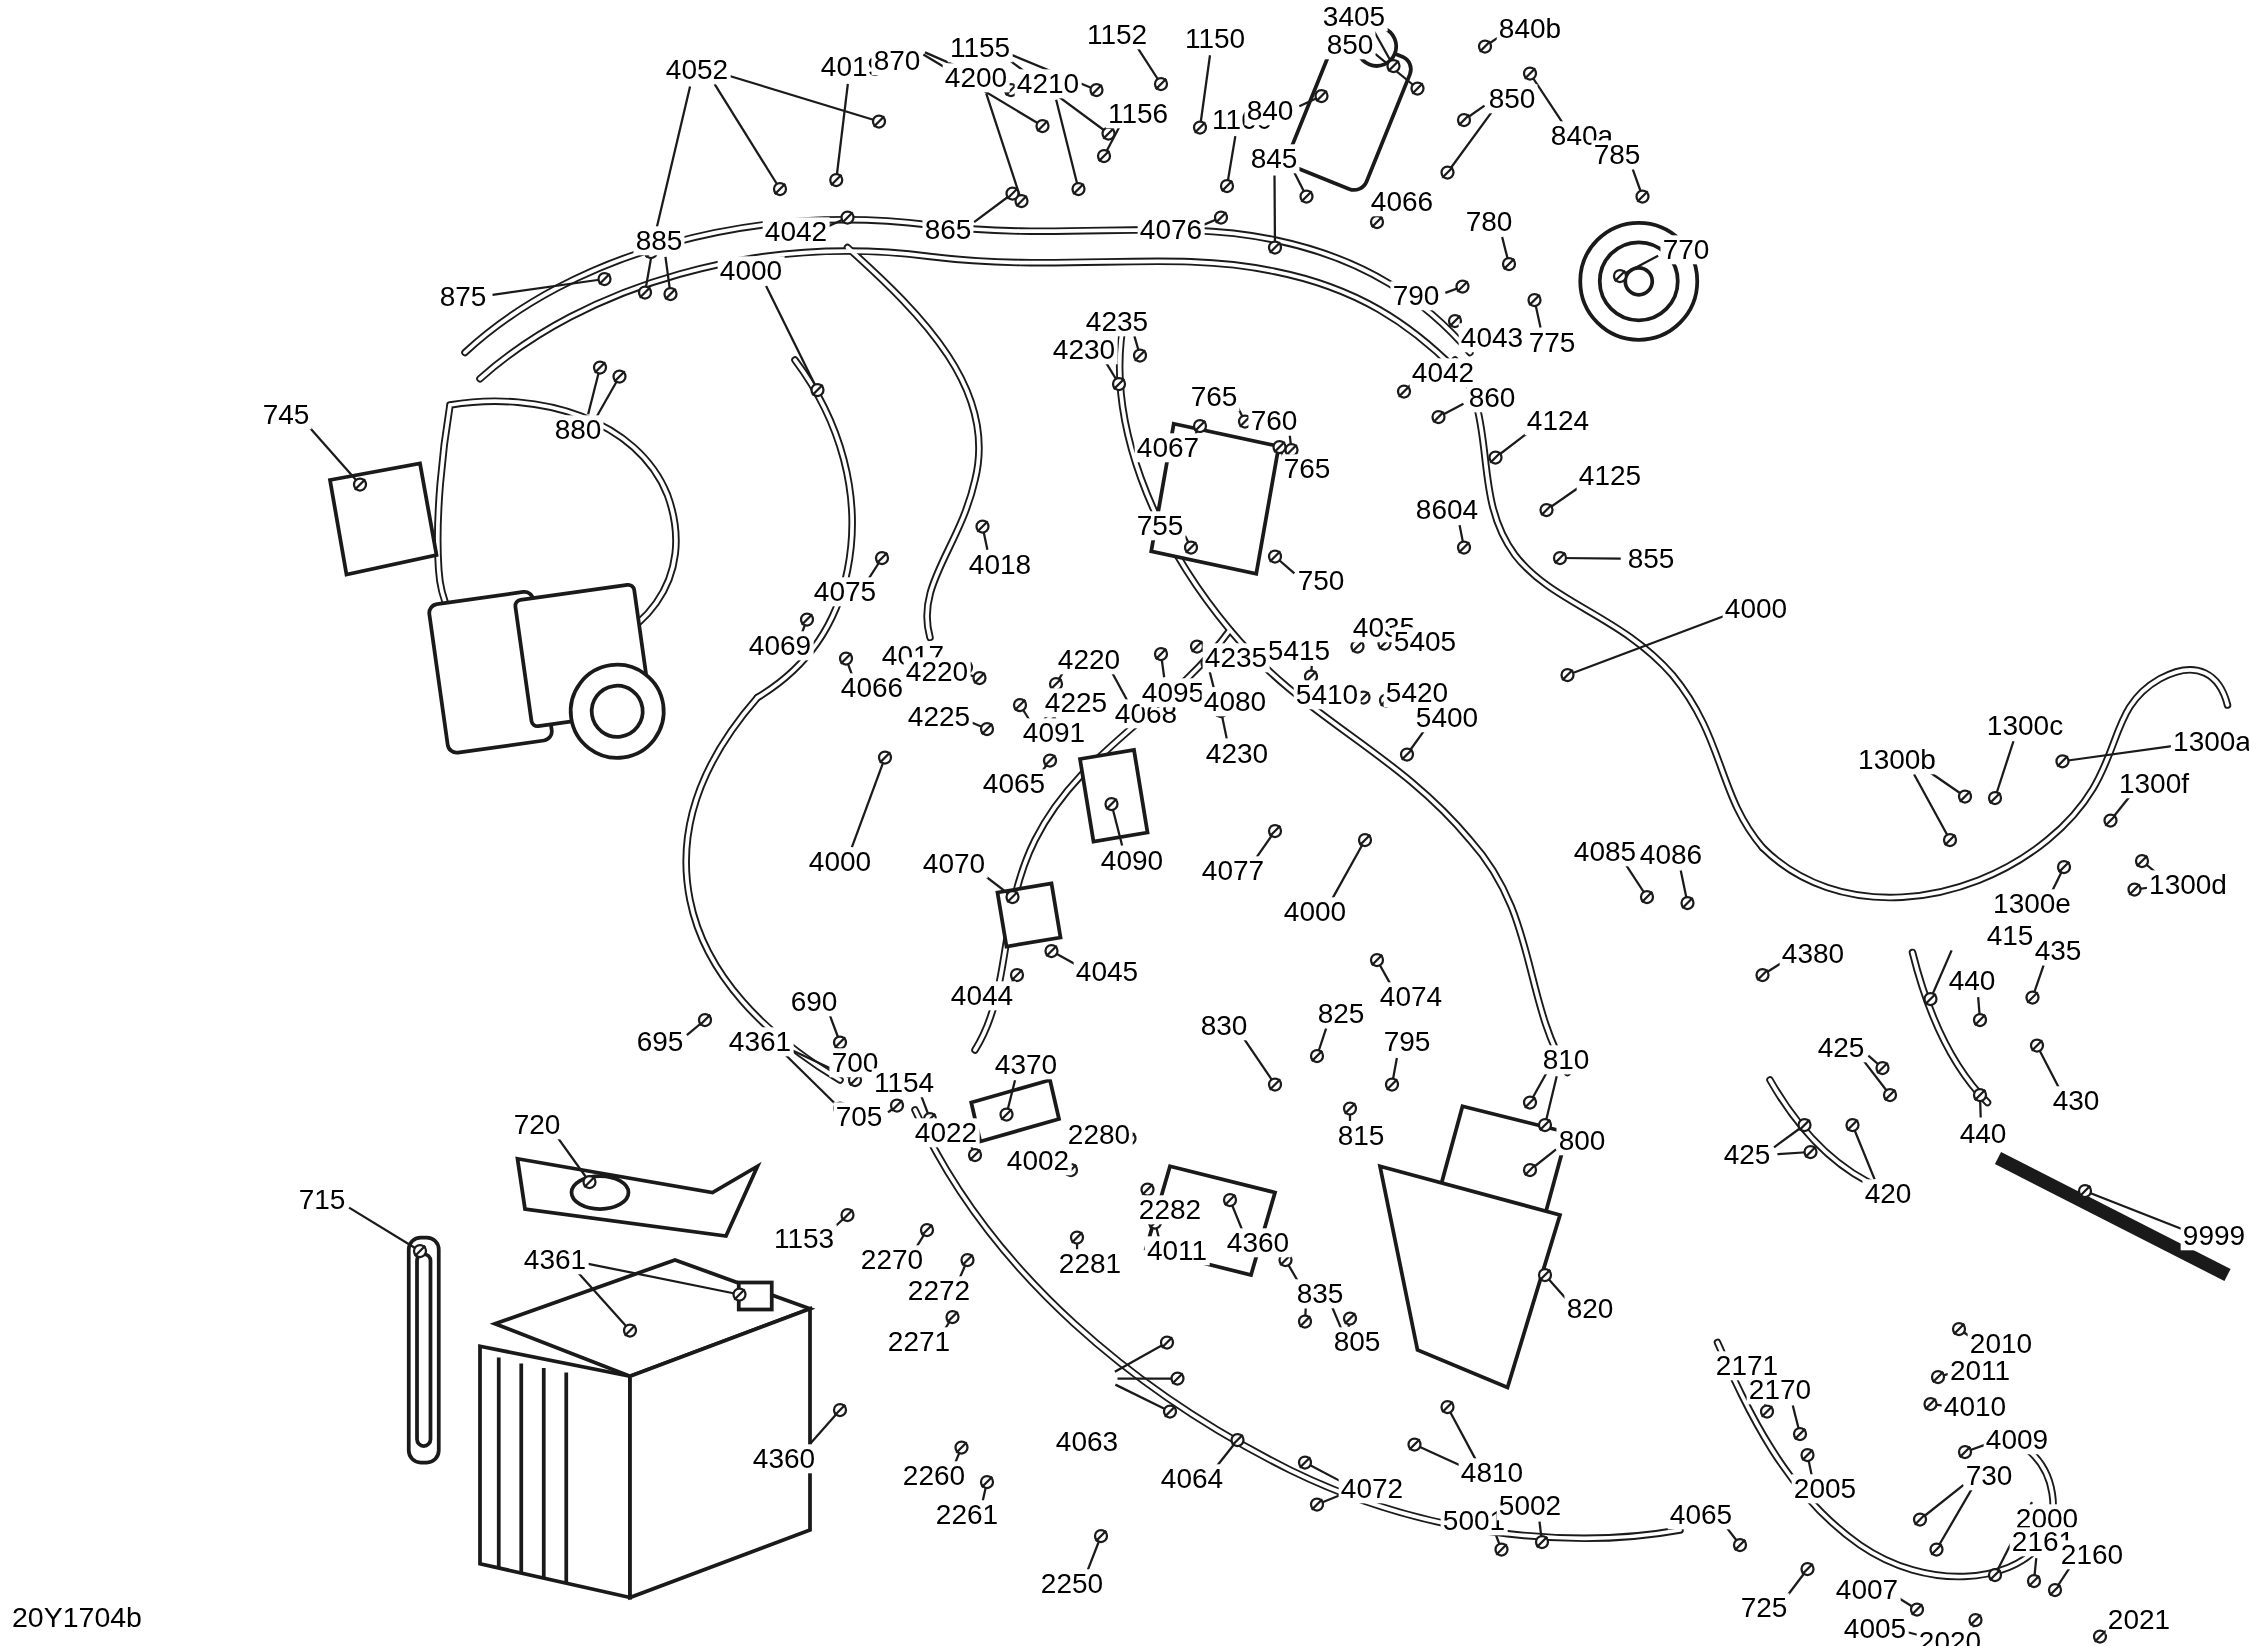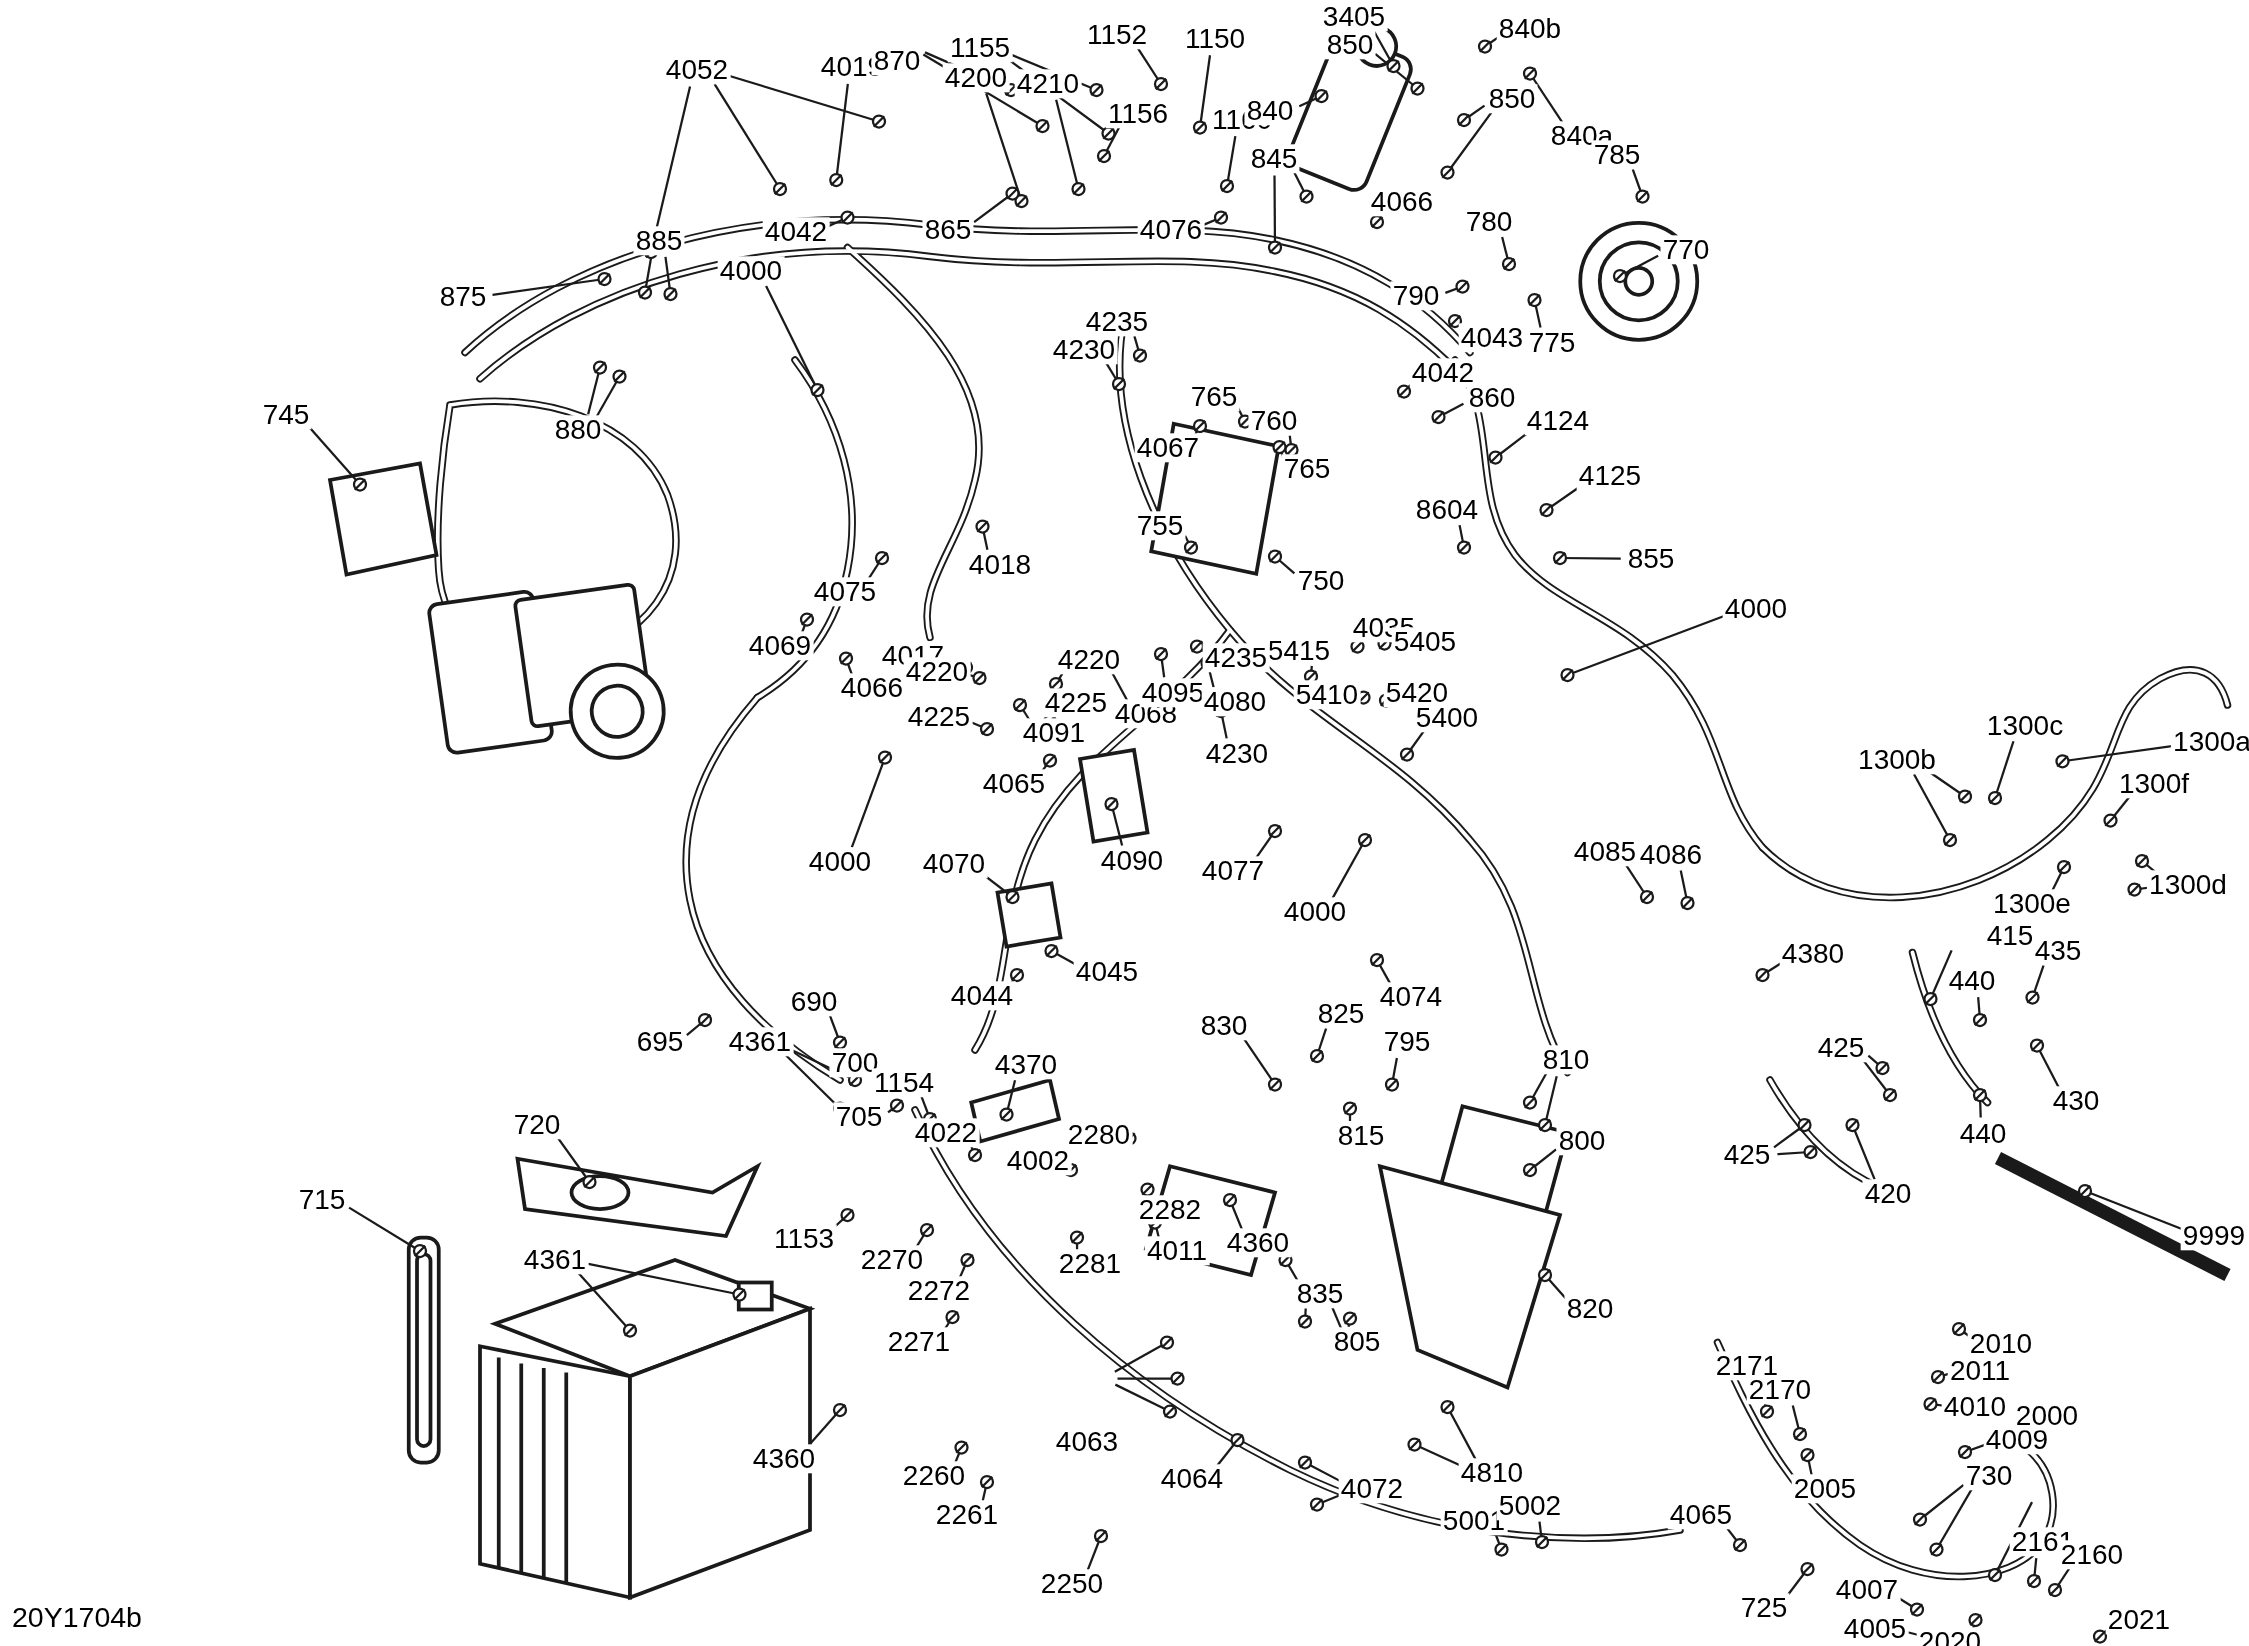--- a/index.html
+++ b/index.html
@@ -1115,21 +1115,21 @@
       <div class="callout" style="left: 1701px; top: 1515px;">4065</div>
       <div class="callout" style="left: 1764px; top: 1608px;">725</div>
       <div class="callout" style="left: 1747px; top: 1366px;">2171</div>
       <div class="callout" style="left: 1780px; top: 1390px;">2170</div>
       <div class="callout" style="left: 2001px; top: 1344px;">2010</div>
       <div class="callout" style="left: 1980px; top: 1371px;">2011</div>
       <div class="callout" style="left: 1975px; top: 1407px;">4010</div>
       <div class="callout" style="left: 2017px; top: 1440px;">4009</div>
       <div class="callout" style="left: 1825px; top: 1489px;">2005</div>
       <div class="callout" style="left: 1989px; top: 1476px;">730</div>
-      <div class="callout" style="left: 2047px; top: 1416px;">2000</div>
+      <div class="callout" style="left: 2047px; top: 1519px;">2000</div>
       <div class="callout" style="left: 2043px; top: 1542px;">2161</div>
       <div class="callout" style="left: 2092px; top: 1555px;">2160</div>
       <div class="callout" style="left: 1867px; top: 1590px;">4007</div>
       <div class="callout" style="left: 1875px; top: 1629px;">4005</div>
       <div class="callout" style="left: 1950px; top: 1642px;">2020</div>
       <div class="callout" style="left: 2139px; top: 1620px;">2021</div>
     </div>
 
   <div class="code">20Y1704b</div>
 </div>

